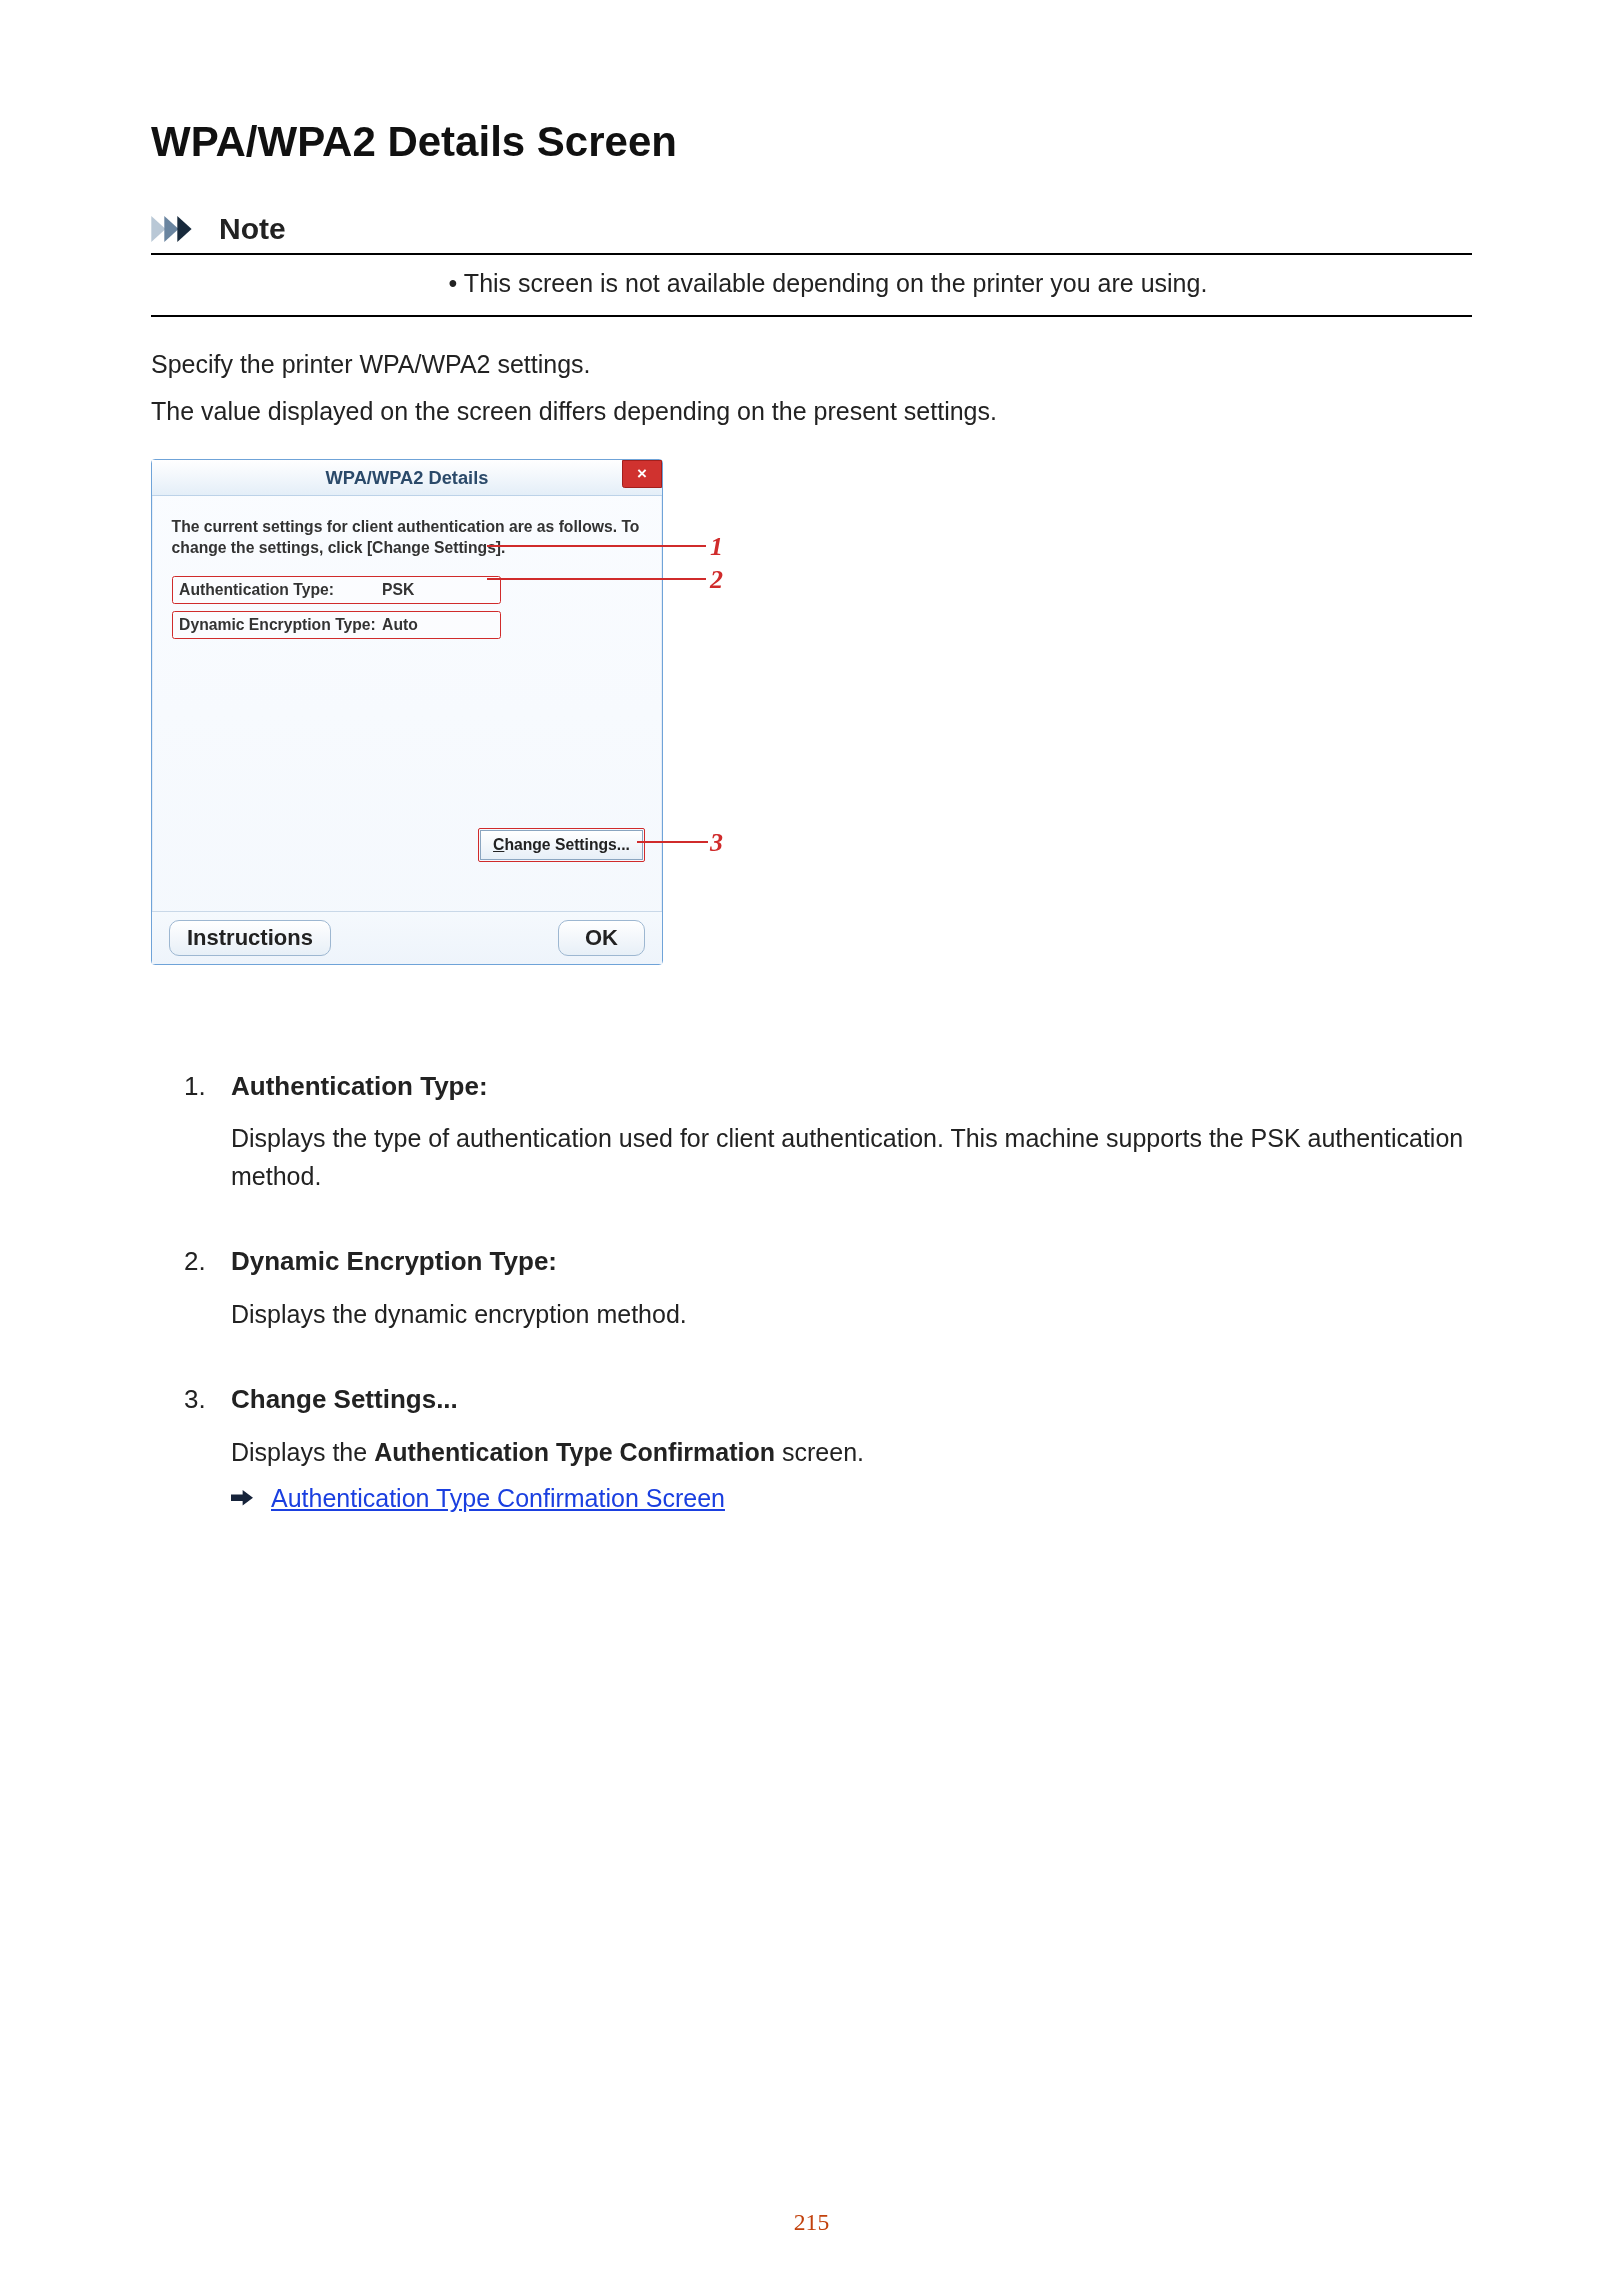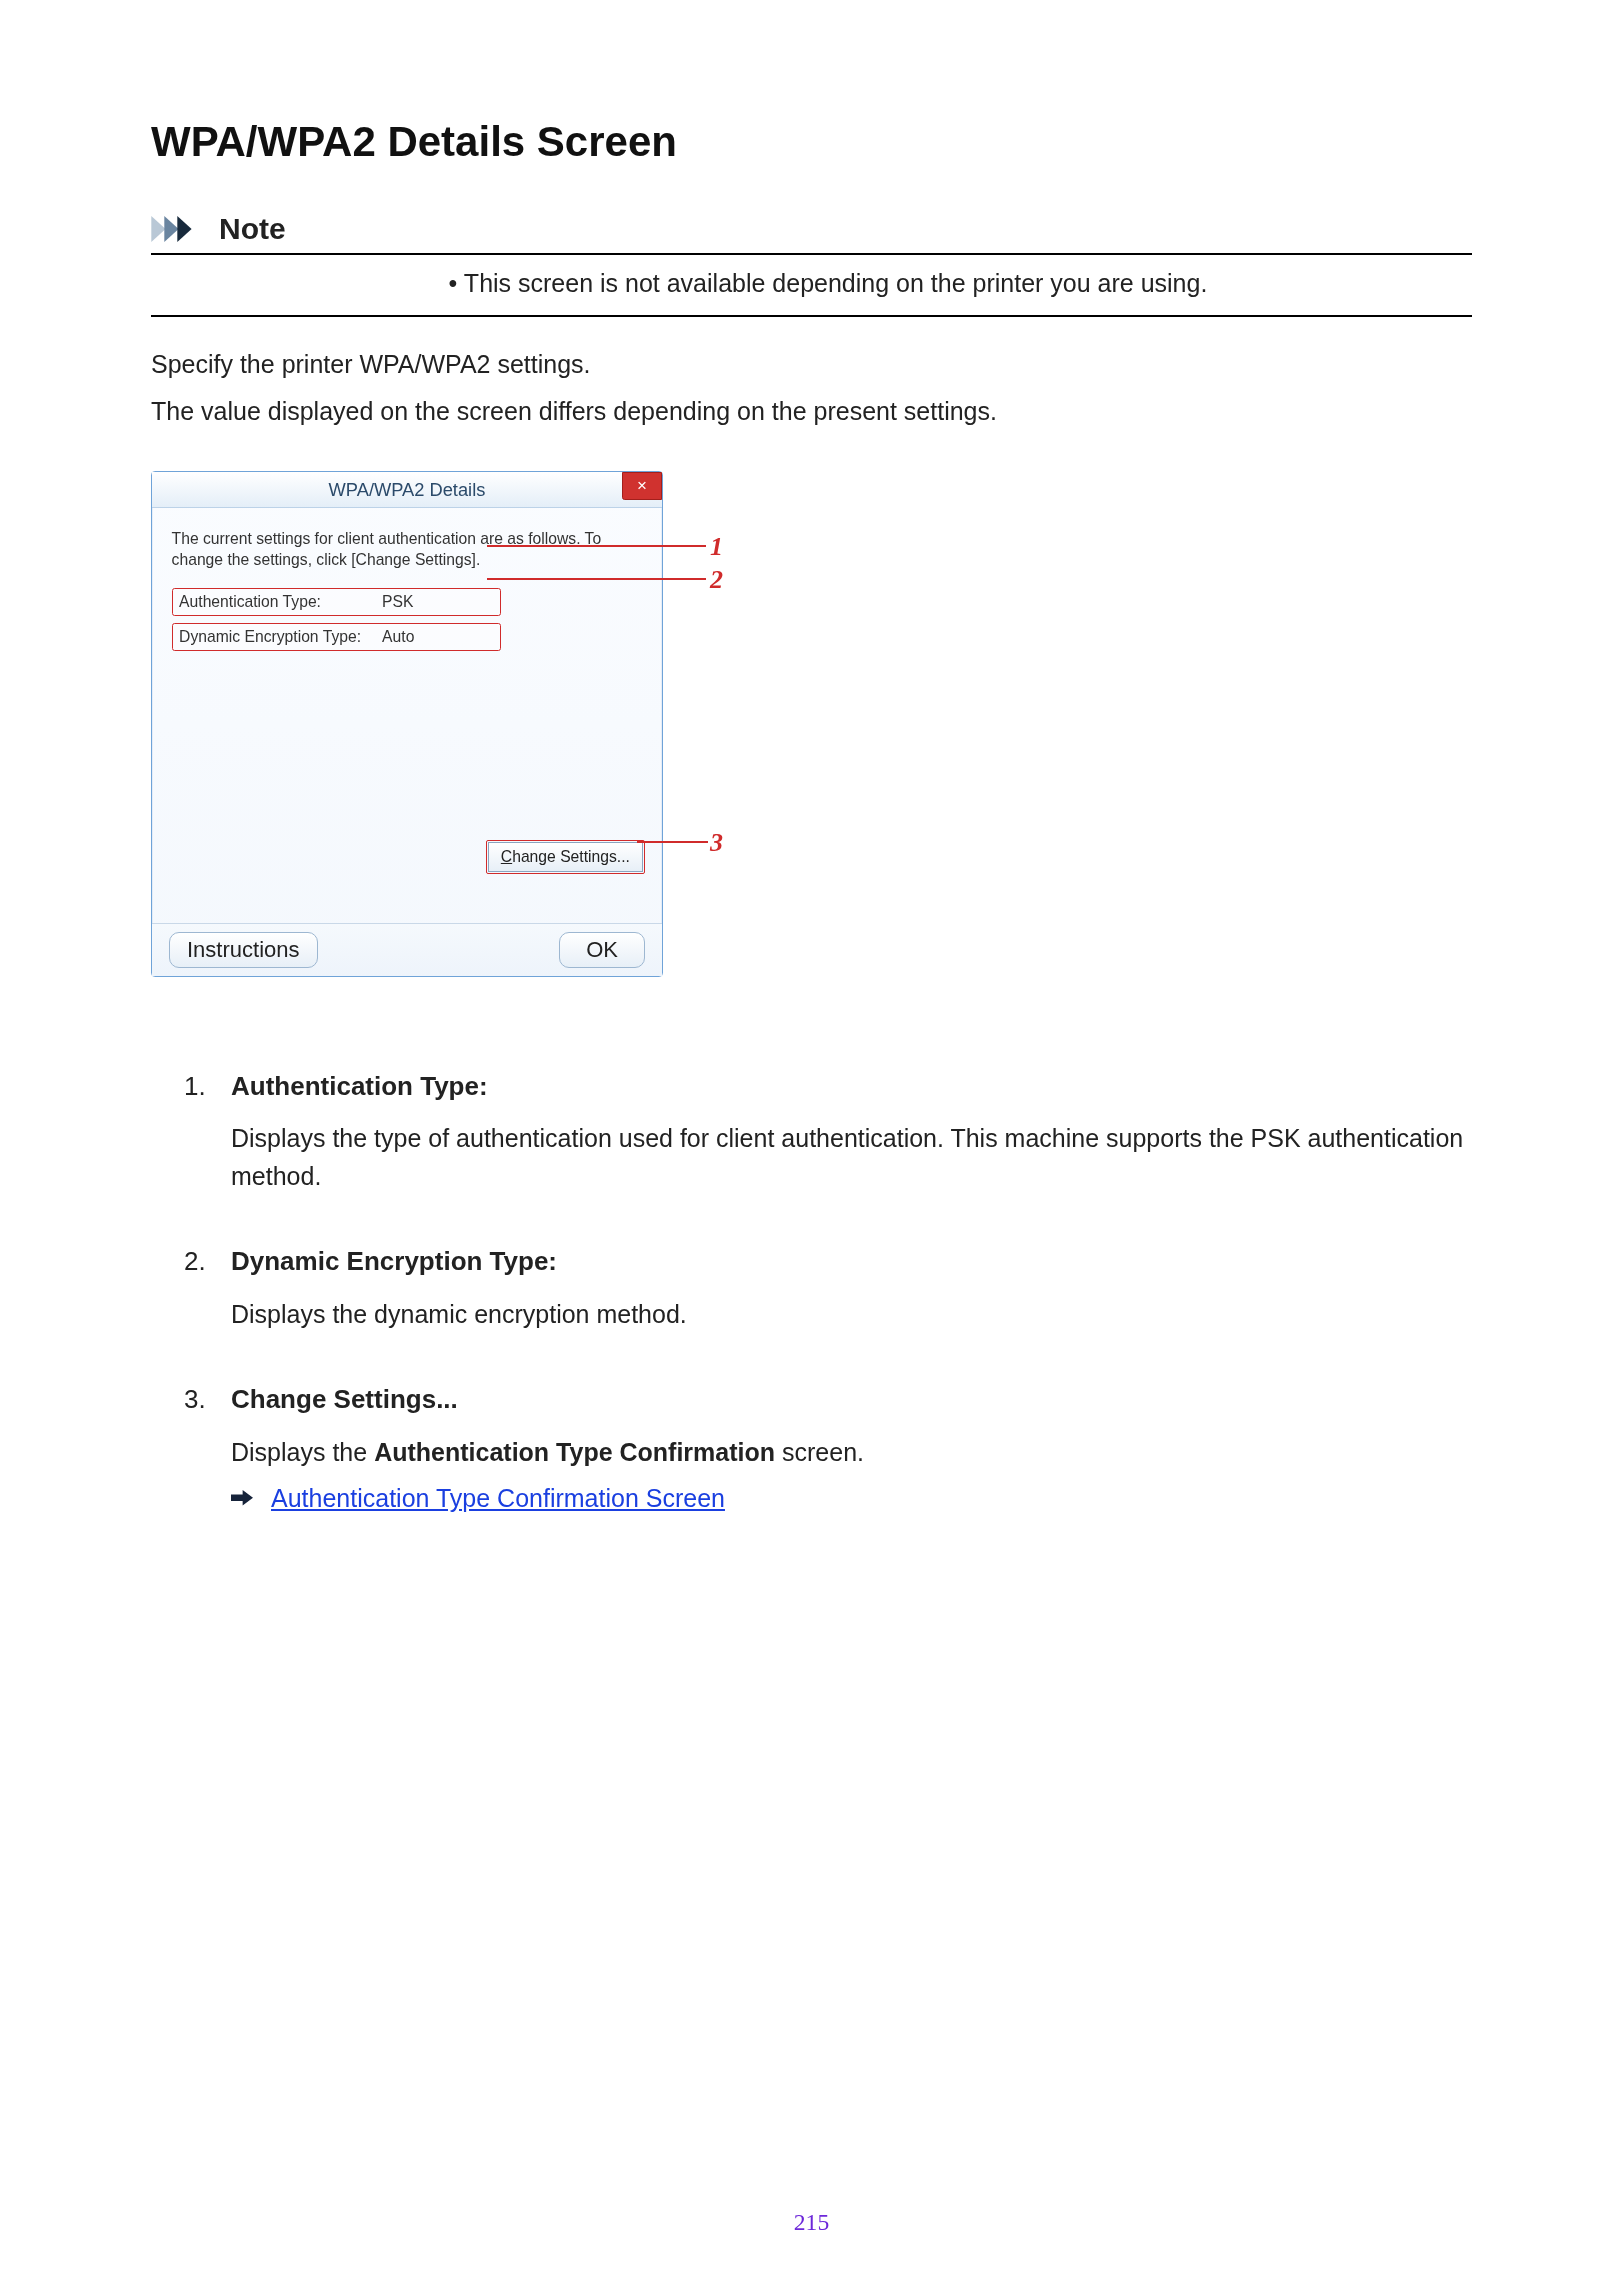--- a/index.html
+++ b/index.html
@@ -48,27 +48,28 @@
 
   
   .dialog-wrap {
     position: relative;
     margin: 33px 0 0 0;
     width: 589px;
     height: 514px;
   }
   .dialog {
     position: absolute;
-    left: 0; top: 12px;
+    left: 0; top: 0;
     width: 510px;
     height: 504px;
     border: 1.3px solid #6fa3d8;
     border-radius: 3.9px;
     background: linear-gradient(#fafcff, #f4f8fd);
     box-shadow: 0 0 0 0.7px rgba(120,160,210,.2) inset;
+    font-weight: bold;
   }
   .dialog-titlebar {
     background: linear-gradient(#ffffff, #e4eef8);
     height: 35px;
     display: flex;
     align-items: center;
     justify-content: center;
     position: relative;
     border-bottom: 0.7px solid #bcd2e8;
   }
@@ -183,21 +184,21 @@
   .arrow-link svg { flex:0 0 auto; }
   .arrow-link a { color: #1a3fe0; text-decoration: underline; font-size: 25px; }
 
   .page-number {
     position: absolute;
     bottom: 59px;
     left: 0; right: 0;
     text-align: center;
     font-size: 23.6px;
     font-family: 'Times New Roman', Times, serif;
-    color: #6d28d9;
+    color: #c2410c;
   }
 </style>
 </head>
 <body>
 
 <div class="page">
   <h1 class="page-title">WPA/WPA2 Details Screen</h1>
 
   <div class="note-block">
     <div class="note-header">

